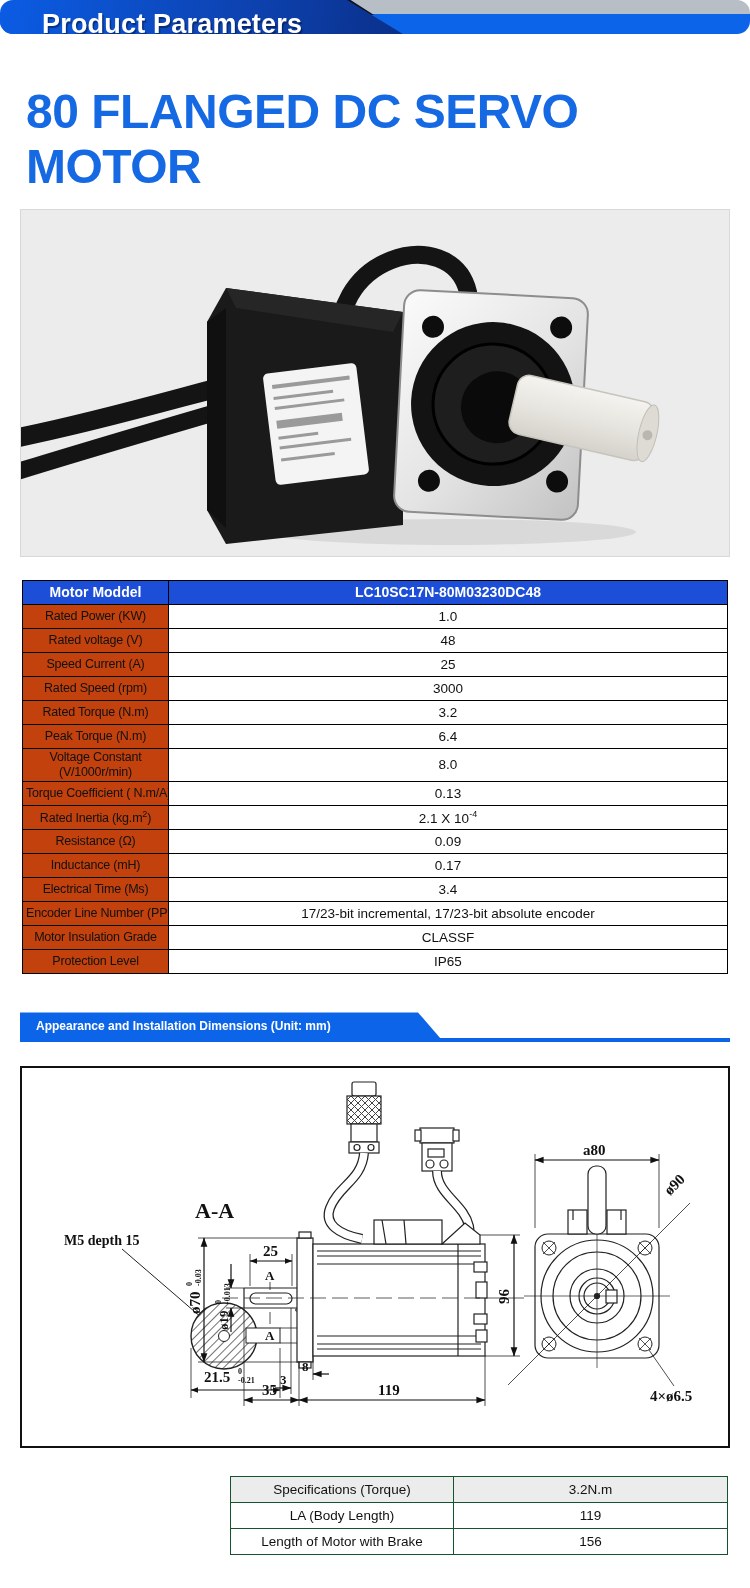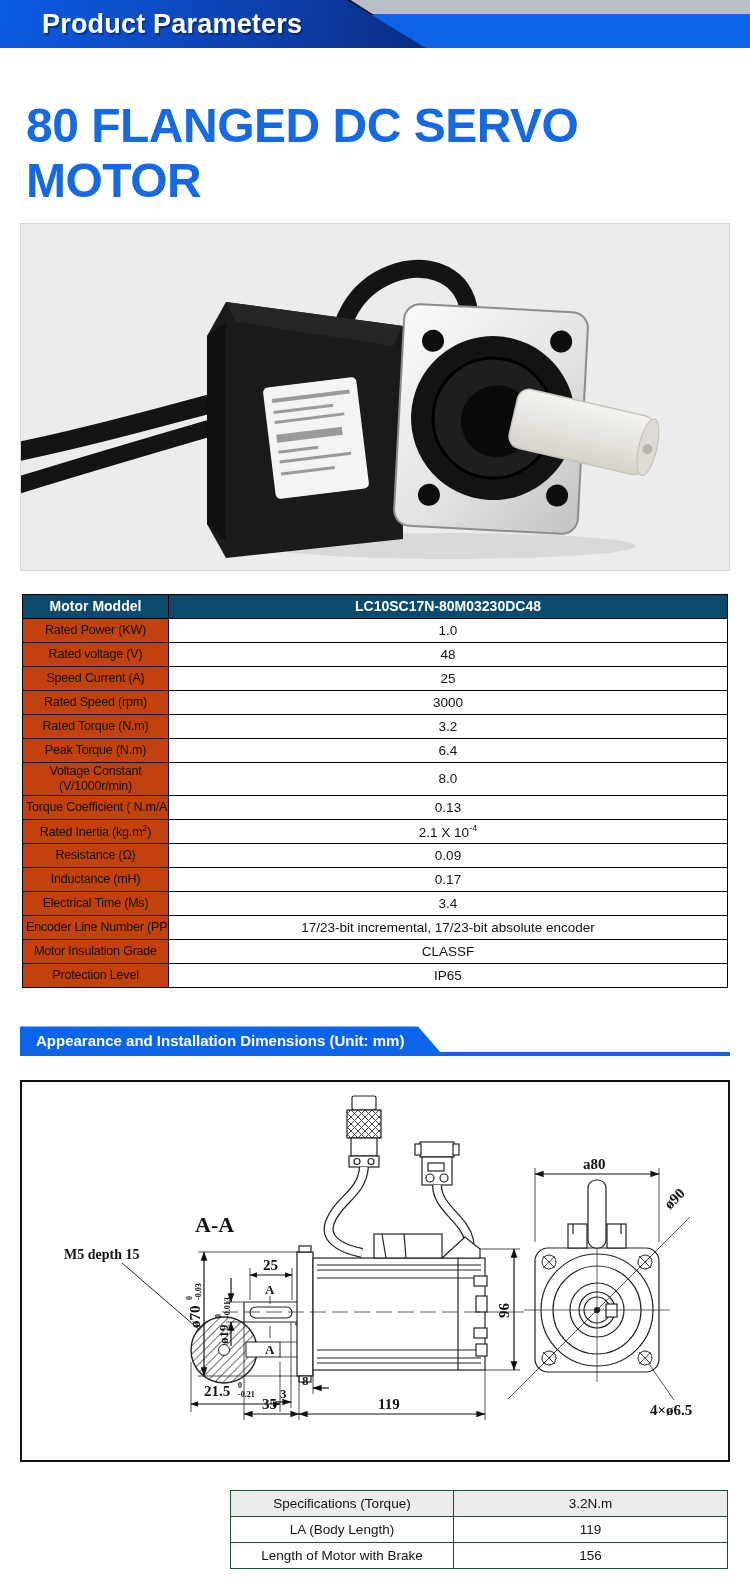--- a/index.html
+++ b/index.html
@@ -1,20 +1,20 @@
 <!DOCTYPE html>
 <html><head>
 <meta charset="utf-8">
 <style>
   * { margin:0; padding:0; box-sizing:border-box; }
   html,body { background:#fff; width:750px; }
   body { min-height:1588px; font-family:"Liberation Sans", sans-serif; color:#111; position:relative; }
 
   
-  .banner1 { position:relative; height:48px; overflow:hidden; }
+  .banner1 { position:relative; height:34px; overflow:hidden;border-radius:13px; }
   .b1-blue  { position:absolute; left:0; right:0; top:13px; bottom:0; background:#0c65e8; }
   .b1-gray  { position:absolute; left:340px; right:0; top:0; height:14px; background:#b7bec6; }
   .b1-shadow{ position:absolute; left:322px; top:0; width:52px; height:15px; background:#0b1320;
               clip-path:polygon(0 0,55% 0,100% 100%,38% 100%); }
   .b1-wedge { position:absolute; left:0; top:0; width:426px; height:48px;
               background:linear-gradient(102deg,#0b5ce4 0%,#0d43b2 55%,#0a2d84 100%);
               clip-path:polygon(0 0,347px 0,426px 100%,0 100%); }
   .b1-label { position:absolute; left:42px; top:0; line-height:48px; color:#fff;
               font-size:27px; font-weight:bold; letter-spacing:.2px;
               text-shadow:1.5px 1.5px 1px rgba(0,0,0,.4); }
@@ -26,32 +26,32 @@
   
   .photo-wrap { margin:15px 20px 0 20px; width:710px; height:348px; background:#ececec;
                 border:1px solid #d8d8d8; }
 
   
   table { border-collapse:collapse; }
   .spec-table { margin:23px 0 0 22px; width:706px; table-layout:fixed; }
   .spec-table td, .spec-table th { border:1px solid #000; text-align:center; vertical-align:middle;
                 height:24px; padding:1px 3px; font-size:13px; line-height:1.2; }
   .spec-table col.c1 { width:146px; }
-  .spec-table .hdr td { background:#0c4a6e; color:#fff; font-size:14px; font-weight:bold; height:24px; }
+  .spec-table .hdr td { background:#1d4ed8; color:#fff; font-size:14px; font-weight:bold; height:24px; }
   .spec-table td.lbl { background:#c2410c; font-size:12.5px; letter-spacing:-.2px; white-space:nowrap; overflow:hidden; }
   .spec-table tr.wrap td.lbl { white-space:normal; }
   .spec-table td.val { background:#fff; font-size:13.5px; }
   sup.sm { font-size:9px; }
 
   
   .banner2 { position:relative; margin:38px 20px 0 20px; height:30px; }
   .b2-shape { position:absolute; left:0; top:0; width:424px; height:30px; background:#0c65e8;
               clip-path:polygon(0 0,398px 0,424px 100%,0 100%); }
   .b2-line { position:absolute; left:420px; right:0; bottom:0; height:4px; background:#0c65e8; }
-  .b2-label { position:absolute; left:16px; top:0; line-height:29px; color:#fff; font-size:15px; font-weight:bold; }
+  .b2-label { position:absolute; left:16px; top:0; line-height:29px; color:#fff; font-size:12px; font-weight:bold; }
 
   
   .drawing-box { margin:24px 20px 0 20px; width:710px; height:382px; border:2px solid #111; background:#fff; }
   .drawing-box svg text { font-family:"Liberation Serif", serif; font-weight:bold; fill:#111; }
 
   
   .torque-table { margin:28px 0 0 230px; width:498px; table-layout:fixed; }
   .torque-table td { border:1px solid #14532d; text-align:center; height:26px; font-size:13.5px; padding:1px 4px; }
   .torque-table col.c1 { width:223px; }
   .torque-table tr.first td { background:#ececec; }

